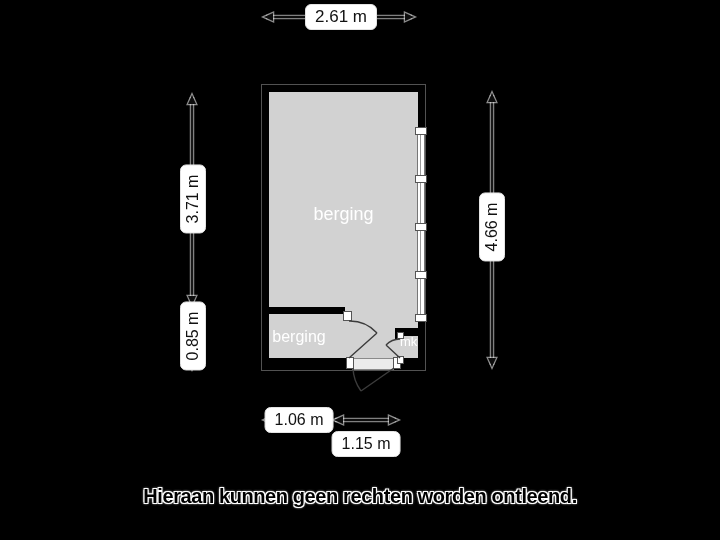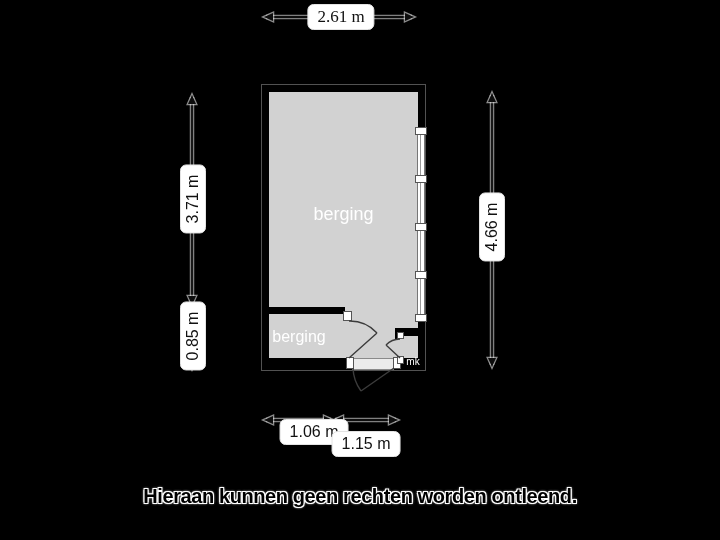--- a/index.html
+++ b/index.html
@@ -34,35 +34,35 @@
   .jamb{background:#fff;border:1px solid #555;box-sizing:border-box;}
 
   .entrance-opening{
     left:90px;top:273px;width:42px;height:12px;background:#ececec;
     border-top:1px solid #8a8a8a;border-bottom:1px solid #8a8a8a;box-sizing:border-box;
   }
 
   .room-label{color:#ffffff;text-align:center;}
   .label-main{left:262px;top:204px;width:163px;font-size:18px;}
   .label-storage{left:266px;top:328px;width:66px;font-size:16px;}
-  .label-mk{left:400px;top:356px;width:26px;font-size:10px;text-align:center;}
+  .label-mk{left:400px;top:334px;width:26px;font-size:13px;text-align:left;}
 
   
   .chip{
     background:#fff;color:#111;border:1px solid #e3e3e3;
     border-radius:6px;padding:2px 9px;font-size:16px;line-height:20px;
     white-space:nowrap;box-sizing:border-box;
   }
   .chip.rot{transform:translate(-50%,-50%) rotate(-90deg);}
   .chip.hor{transform:translate(-50%,-50%);}
-  .chip-top{left:341px;top:17px;font-size:17px;font-family:Liberation Serif, serif;}
+  .chip-top{left:341px;top:17px;font-size:17px;}
   .chip-left1{left:193px;top:199px;}
   .chip-left2{left:193px;top:336px;}
   .chip-right{left:492px;top:227px;}
-  .chip-b1{left:299px;top:432px;margin-left:15px;}
+  .chip-b1{left:299px;top:420px;}
   .chip-b2{left:366px;top:420px;margin-top:24px;}
 
   
   .disclaimer{
     left:0;top:484px;width:720px;text-align:center;
     font-size:20px;font-weight:bold;line-height:25px;letter-spacing:-0.4px;
     color:#000;
     text-shadow:-1px -1px 0 #fff,1px -1px 0 #fff,-1px 1px 0 #fff,1px 1px 0 #fff,0 0 3px #fff,0 0 3px #fff;
   }
 

